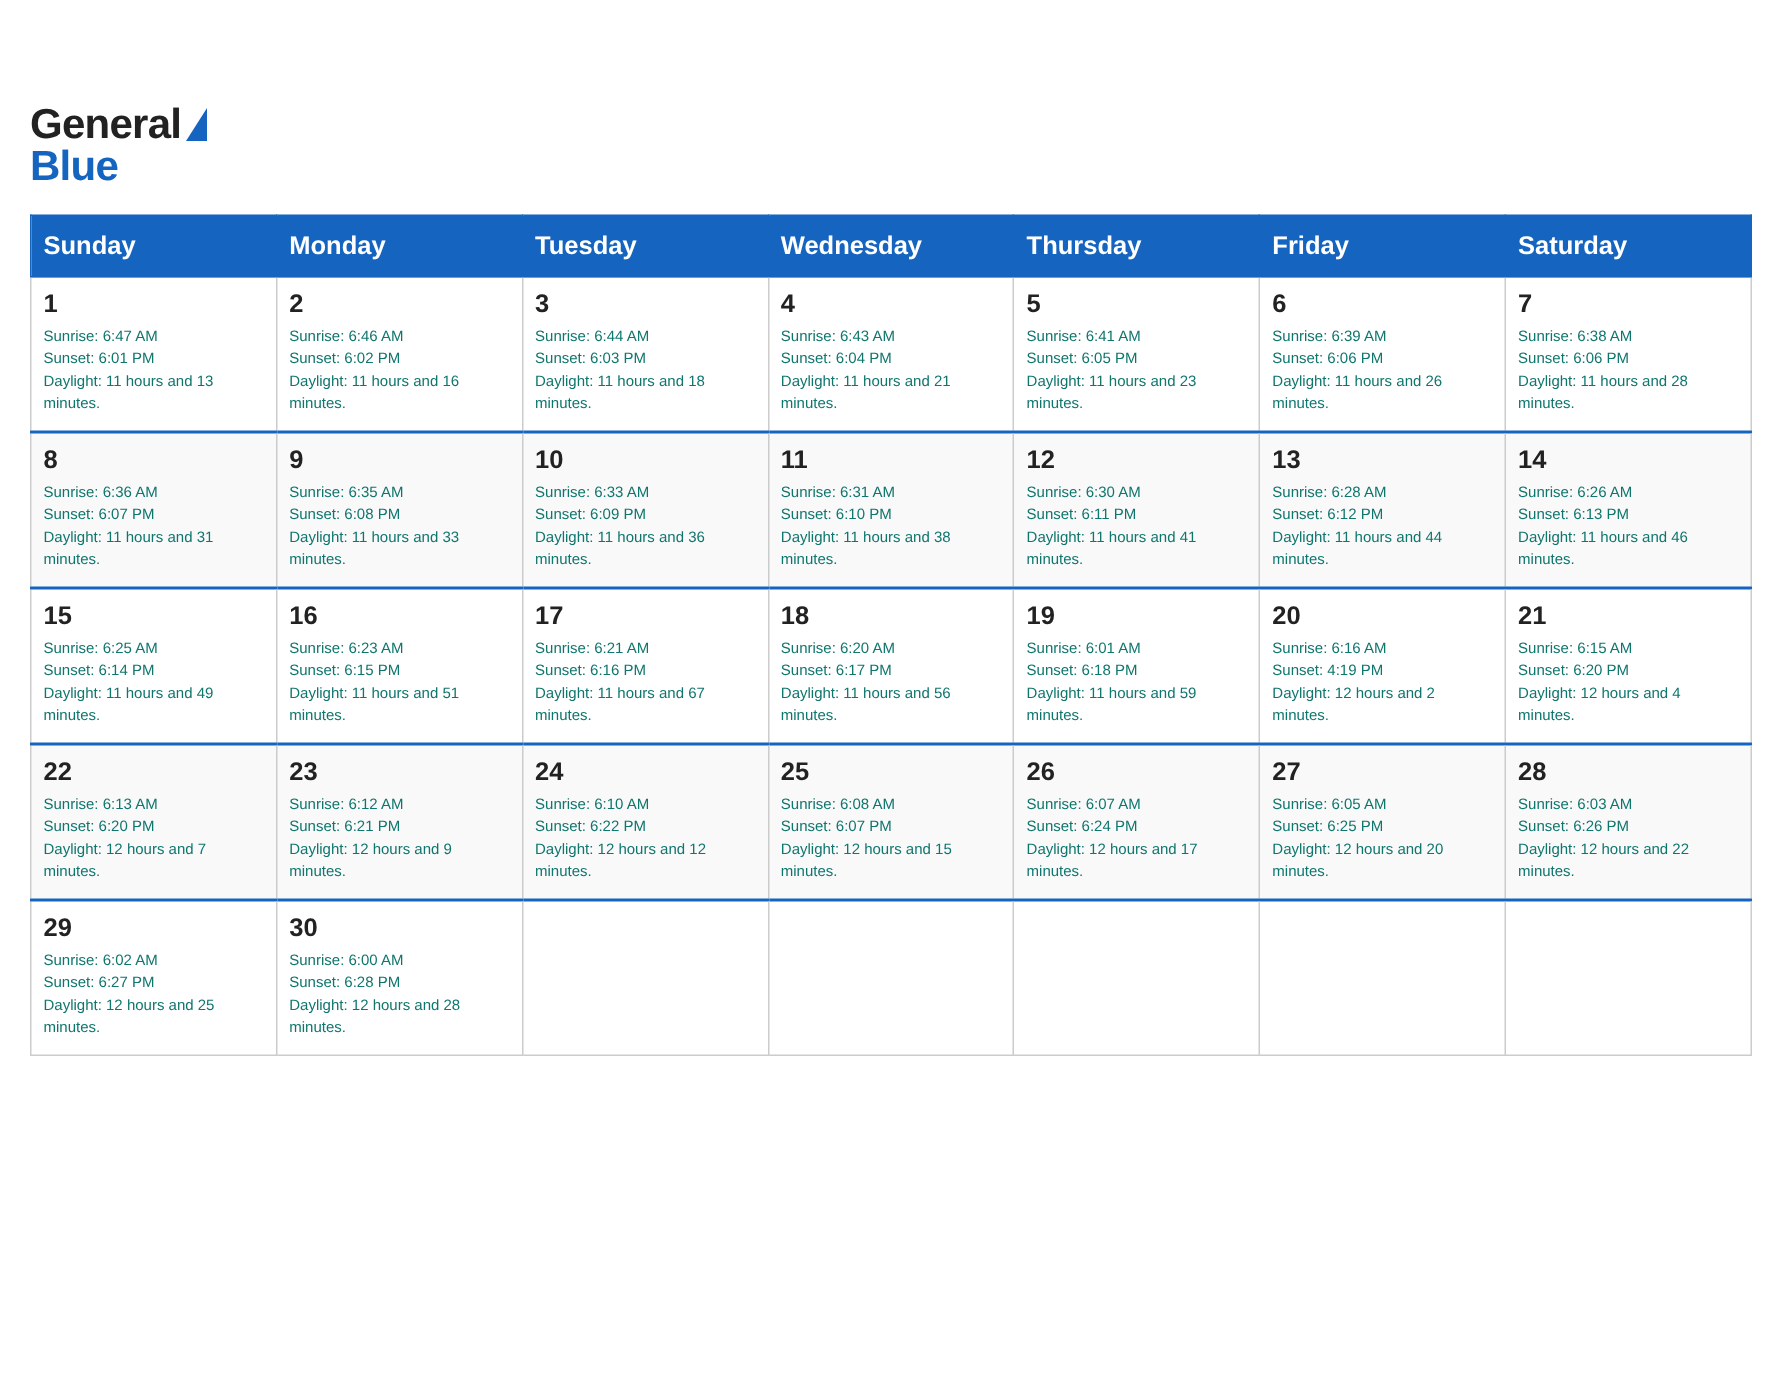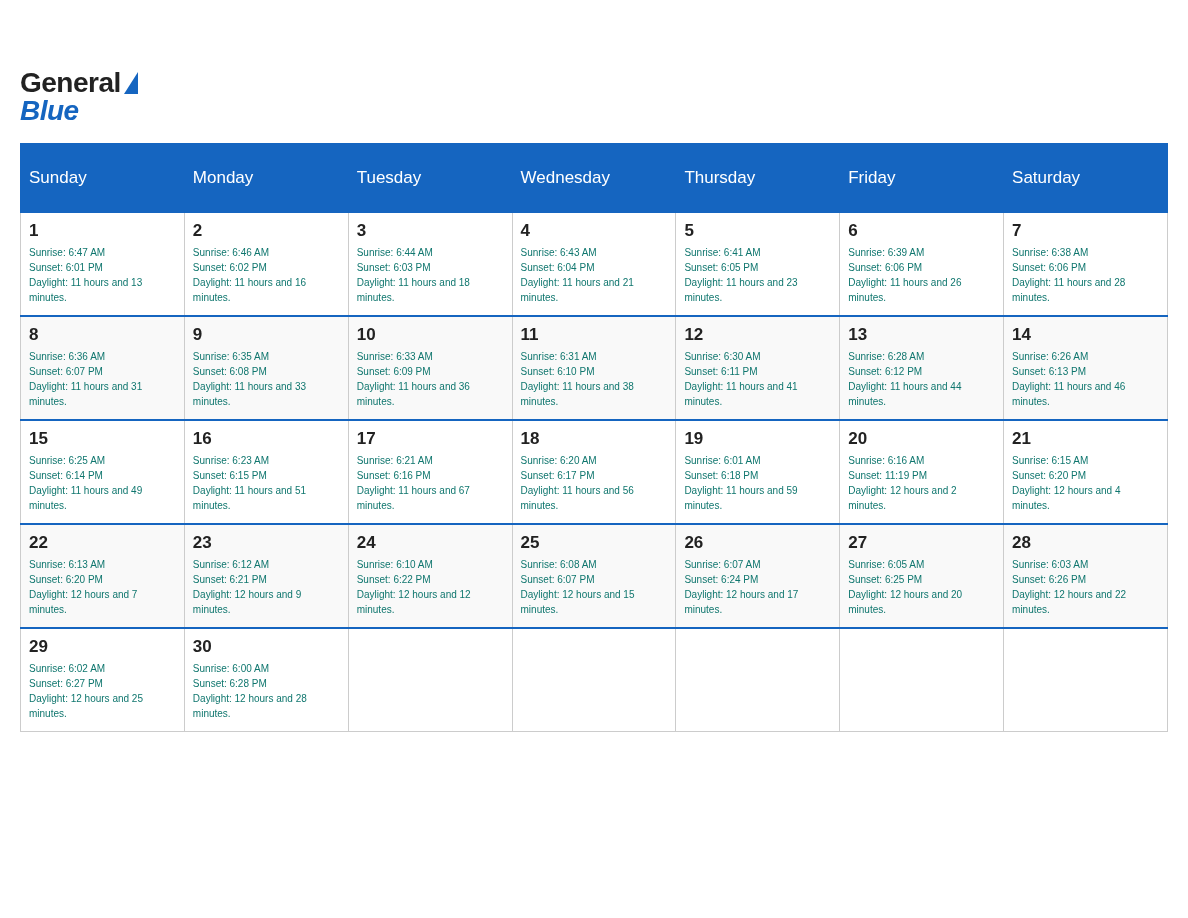--- a/index.html
+++ b/index.html
@@ -32,21 +32,20 @@
       line-height: 1;
     }
     .logo-blue {
       font-size: 28px;
       font-weight: bold;
       color: #1565c0;
       letter-spacing: -0.5px;
       line-height: 1;
       display: flex;
       align-items: center;
-      font-style: italic;
     }
     .logo-triangle {
       width: 0;
       height: 0;
       border-left: 14px solid transparent;
       border-right: 0px solid transparent;
       border-bottom: 22px solid #1565c0;
       display: inline-block;
       margin-left: 3px;
       position: relative;
@@ -68,22 +67,22 @@
     }
     .calendar {
       width: 100%;
       border-collapse: collapse;
       border: 1px solid #aaa;
     }
     .calendar th {
       background: #1565c0;
       color: #fff;
       font-size: 17px;
-      font-weight: normal;
-      padding: 24px 8px;
+      font-weight: bold;
+      padding: 10px 8px;
       text-align: left;
       border: 1px solid #1565c0;
     }
     .calendar td {
       vertical-align: top;
       padding: 8px 8px 10px 8px;
       border: 1px solid #ccc;
       width: 14.28%;
       min-height: 90px;
       font-size: 13px;
@@ -215,21 +214,21 @@
         <td>
           <span class="day-number">18</span>
           <div class="day-info"><span>Sunrise: 6:20 AM</span><br><span>Sunset: 6:17 PM</span><br><span>Daylight: 11 hours and 56 minutes.</span></div>
         </td>
         <td>
           <span class="day-number">19</span>
           <div class="day-info"><span>Sunrise: 6:01 AM</span><br><span>Sunset: 6:18 PM</span><br><span>Daylight: 11 hours and 59 minutes.</span></div>
         </td>
         <td>
           <span class="day-number">20</span>
-          <div class="day-info"><span>Sunrise: 6:16 AM</span><br><span>Sunset: 11:19 PM</span><br><span>Daylight: 12 hours and 2 minutes.</span></div>
+          <div class="day-info"><span>Sunrise: 6:16 AM</span><br><span>Sunset: 4:19 PM</span><br><span>Daylight: 12 hours and 2 minutes.</span></div>
         </td>
         <td>
           <span class="day-number">21</span>
           <div class="day-info"><span>Sunrise: 6:15 AM</span><br><span>Sunset: 6:20 PM</span><br><span>Daylight: 12 hours and 4 minutes.</span></div>
         </td>
       </tr>
       <tr class="row-divider">
         <td>
           <span class="day-number">22</span>
           <div class="day-info"><span>Sunrise: 6:13 AM</span><br><span>Sunset: 6:20 PM</span><br><span>Daylight: 12 hours and 7 minutes.</span></div>

